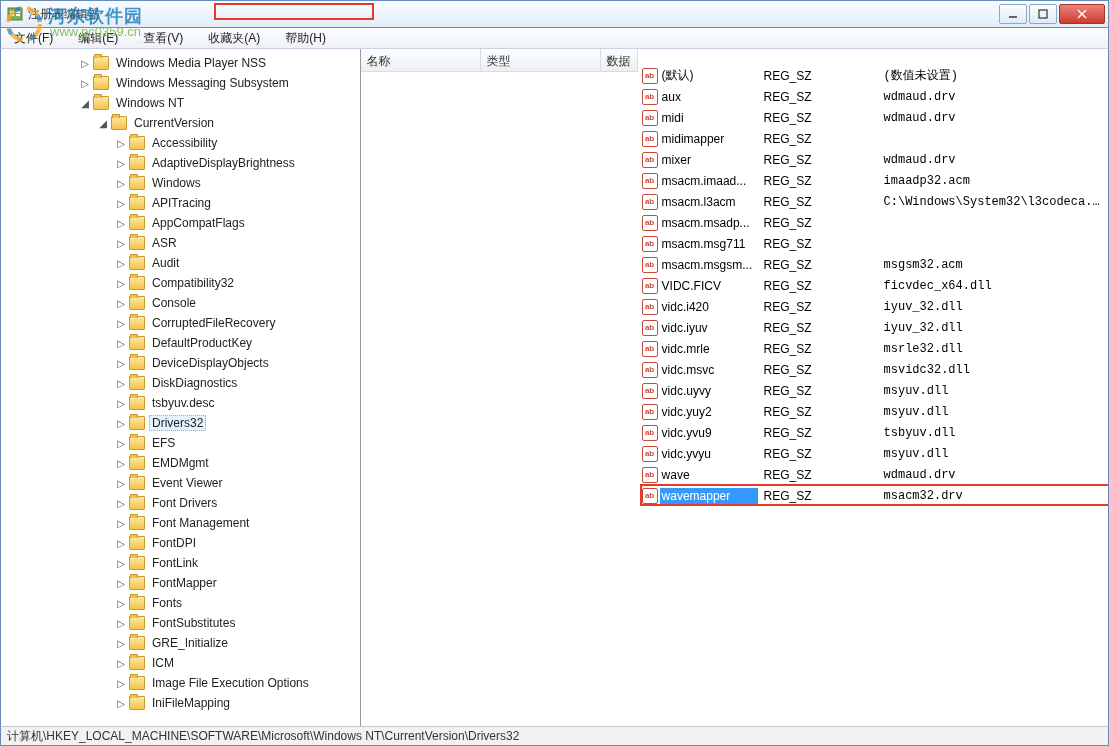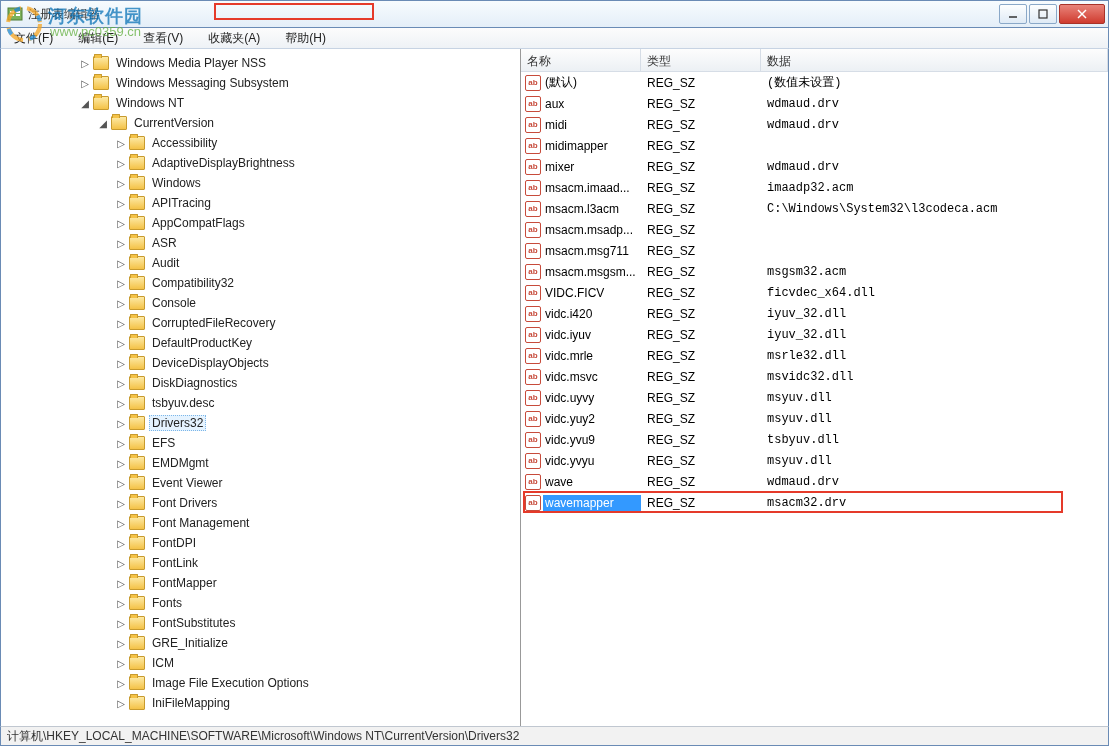--- a/index.html
+++ b/index.html
@@ -14,38 +14,38 @@
 .win-btn.close { width: 46px; background: linear-gradient(#e9847a,#cf3b2f); border-color:#a83228; color:#fff; }
 .win-btn svg { width:10px; height:10px; }
 
 
 .menubar { height: 21px; background: linear-gradient(#fcfcfc,#eef2f6); border-left:1px solid #6a8bb5; border-right:1px solid #6a8bb5; border-bottom:1px solid #c7d3e3; display:flex; align-items:center; padding-left:6px; gap:11px; }
 .menu-item { padding: 2px 7px; color:#222; }
 
 
 .content { display:flex; height: calc(746px - 28px - 21px - 20px); border-left:1px solid #6a8bb5; border-right:1px solid #6a8bb5; }
 .tree-pane { width: 520px; border-right:1px solid #999; overflow-y:scroll; overflow-x:hidden; background:#fff; position:relative; }
-.list-pane { flex:1; position:relative; background:#fff; display:flex; flex-direction:column; }
+.list-pane { flex:1; position:relative; background:#fff; display:flex; }
 
 
 .tree { padding: 4px 0 4px 0; }
 .tree-row { display:flex; align-items:center; height:20px; white-space:nowrap; }
 .tree-toggle { width:12px; height:12px; display:flex; align-items:center; justify-content:center; color:#555; font-size:10px; margin-right:2px; }
 .folder-icon { width:16px; height:14px; background: linear-gradient(#fdeaa6,#f4c247); border:1px solid #c89b2e; border-radius:1px; margin-right:4px; position:relative; }
 .folder-icon::before { content:''; position:absolute; top:-3px; left:0; width:6px; height:3px; background:#f4c247; border:1px solid #c89b2e; border-bottom:none; border-radius:1px 1px 0 0; }
 .tree-label { color:#222; padding:1px 3px; }
 .tree-row.selected .tree-label { background:#e5f3ff; border:1px dotted #7cb6e8; padding:0 2px; }
 
 
 .list-header { height:23px; background:linear-gradient(#fdfdfd,#ecf0f4); border-bottom:1px solid #d6dde6; display:flex; }
 .list-header .col { border-right:1px solid #d6dde6; padding:4px 6px; color:#333; }
 .col-name { width:120px; }
 .col-type { width:120px; }
 .col-data { flex:1;font-family:Liberation Mono, monospace; }
-.list-body { flex:1; overflow:auto; position:relative; }
+.list-body { flex:1; overflow:auto; position:relative;margin-top:16px; }
 .list-row { display:flex; height:21px; align-items:center; }
 .list-row .cell { padding:0 6px; overflow:hidden; text-overflow:ellipsis; white-space:nowrap; }
 .reg-icon { width:16px; height:16px; margin-left:4px; margin-right:2px; flex-shrink:0; background:#fff; border:1px solid #c74b3b; border-radius:2px; display:flex; align-items:center; justify-content:center; font-size:8px; font-weight:bold; color:#c74b3b; }
 .list-row.selected .name-cell { background:#3399ff; color:#fff; }
 .name-cell { width:100px; display:flex; align-items:center; padding:1px 2px; }
 .cell-name-wrap { width:120px; display:flex; align-items:center; }
 .red-box { position:absolute; border:2px solid #e53a2a; pointer-events:none; }
 
 
 .statusbar { height:20px; background:#f2f2f2; border:1px solid #6a8bb5; border-top:1px solid #c0c7d0; display:flex; align-items:center; padding-left:6px; color:#333; }

